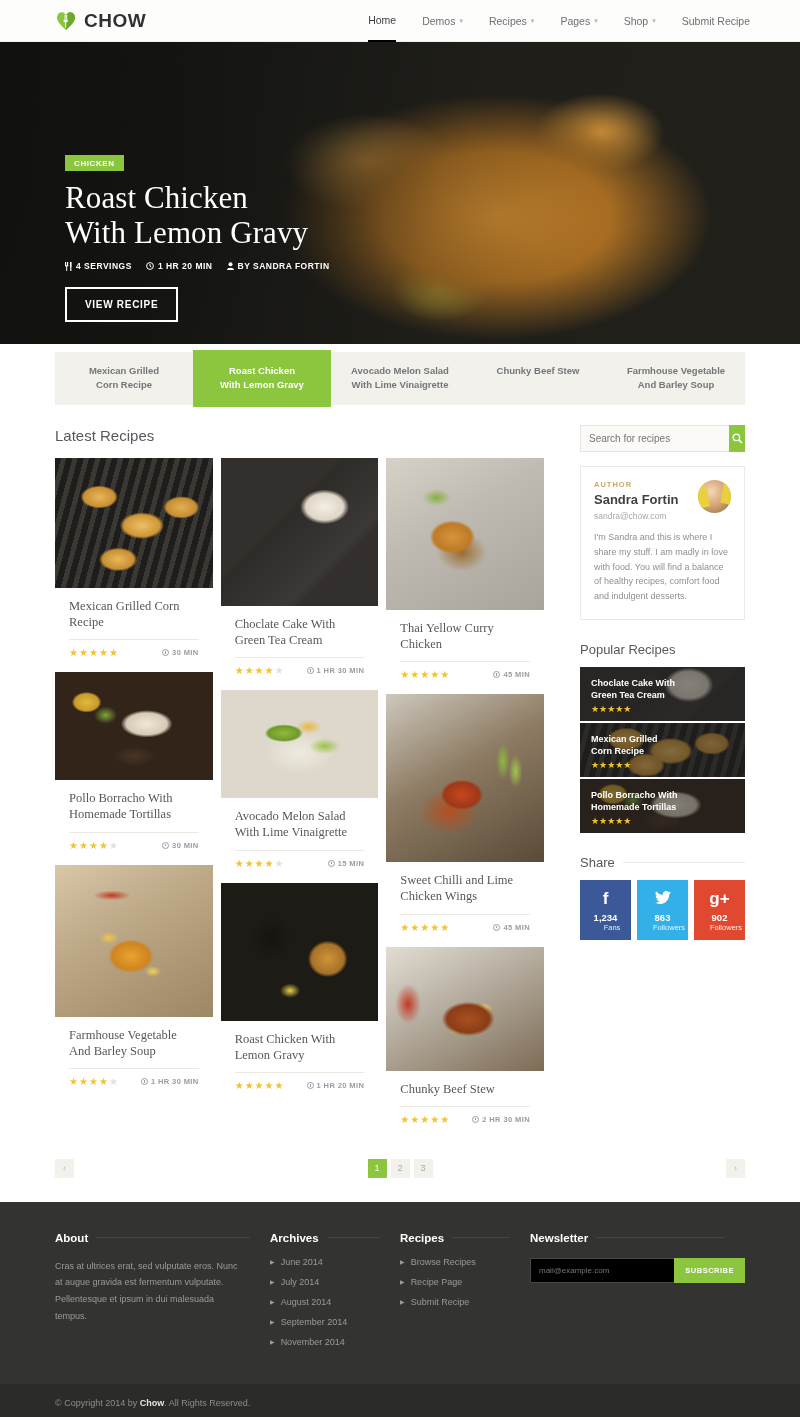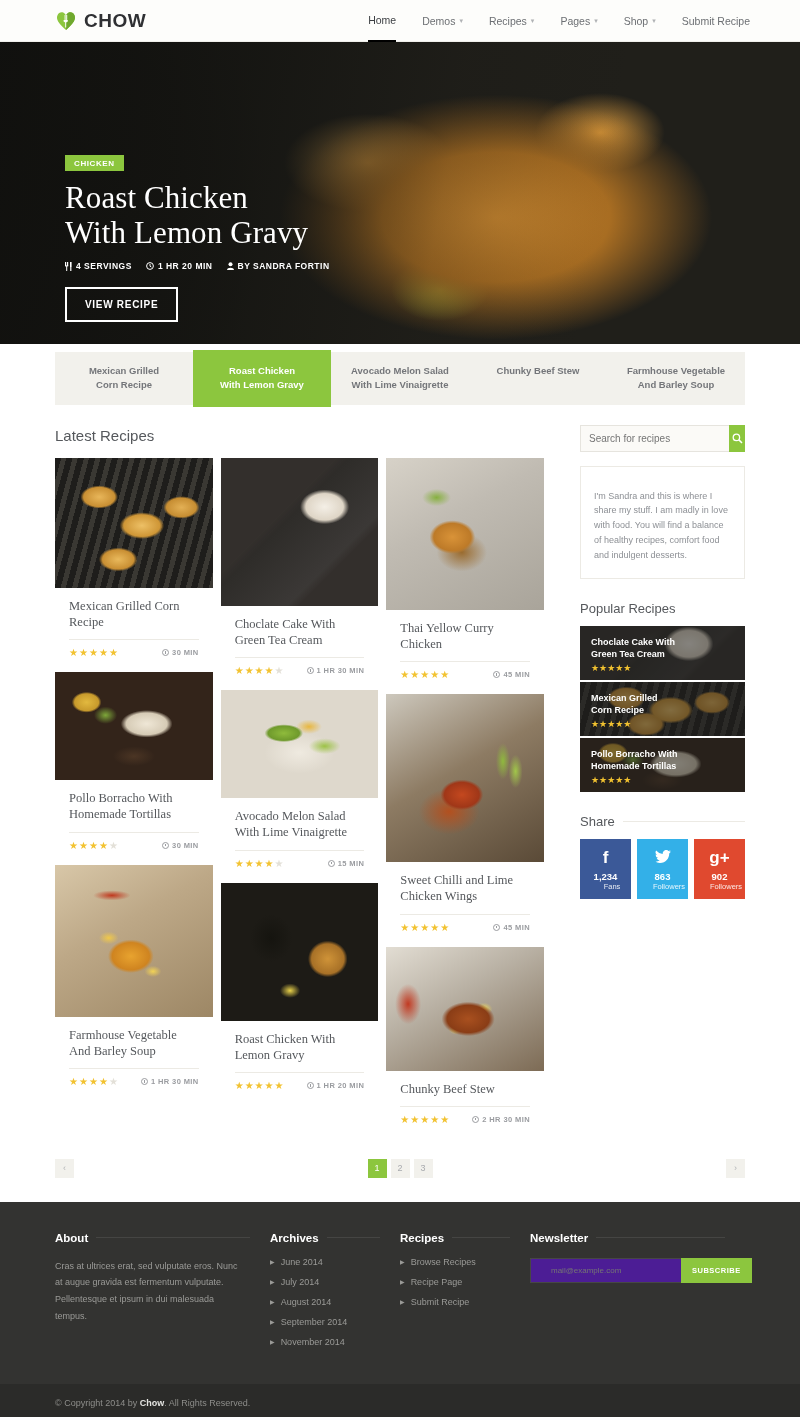--- a/index.html
+++ b/index.html
@@ -180,22 +180,22 @@
   .foot-h {
     font-size: 11.5px; font-weight: bold; color: #fff; margin-bottom: 14px;
     display: flex; align-items: center; gap: 8px; padding-right: 20px;
   }
   .foot-h:after { content: ""; flex: 1; height: 1px; background: #454543; }
   .foot-p { font-size: 9px; line-height: 1.85; color: #9a9a97; padding-right: 26px; }
   .foot-li { font-size: 9px; color: #9a9a97; line-height: 1; margin-bottom: 11px; display: flex; align-items: center; gap: 6px; cursor: pointer; }
   .bullet { font-size: 6px; color: #9a9a97; }
   .news-row { display: flex; margin-top: 12px; height: 25px; }
   .news-row input {
-    flex: 1; background: #4c1d95; border: 1px solid #474745; border-right: none;
-    font-size: 8px; color: #86868a; padding: 0 20px; outline: none;
+    flex: 1; background: #000000; border: 1px solid #474745; border-right: none;
+    font-size: 8px; color: #86868a; padding: 0 8px; outline: none;
     font-family: "Liberation Sans", sans-serif;
   }
   .news-btn {
     background: #8cc63e; color: #fff; border: none; font-size: 7.5px; font-weight: bold;
     letter-spacing: .5px; padding: 0 11px; cursor: pointer;
   }
   .copybar { background: #2b2b29; padding: 14px 0; }
   .copy { width: 690px; margin: 0 auto; font-size: 9px; color: #8d8d8a; }
   .copy b { color: #e4e4e1; }
 </style>
@@ -425,20 +425,28 @@
         <input placeholder="Search for recipes" style="">
         <button class="searchbtn">
           <svg width="11" height="11" viewBox="0 0 11 11">
               <circle cx="4.4" cy="4.4" r="3.2" fill="none" stroke="#fff" stroke-width="1.3"></circle>
               <path d="M6.9 6.9 L10 10" stroke="#fff" stroke-width="1.5"></path>
             </svg>
         </button>
       </div>
 
       <div class="authorbox">
+        <div class="author-top">
+          <div>
+            <div class="author-label">AUTHOR</div>
+            <div class="author-name">Sandra Fortin</div>
+            <div class="author-mail">sandra@chow.com</div>
+          </div>
+          <div class="avatar"></div>
+        </div>
         <div class="author-bio">I'm Sandra and this is where I share my stuff. I am madly in love with food. You will find a balance of healthy recipes, comfort food and indulgent desserts.</div>
       </div>
 
       <h3 class="side-h">Popular Recipes</h3>
       <div class="poplist" id="popular-list">
           <div class="popitem" style="background: radial-gradient(34px 24px at 66% 33%, rgb(244, 239, 230) 0%, rgb(222, 213, 198) 55%, rgba(0, 0, 0, 0) 72%), linear-gradient(135deg, rgba(0, 0, 0, 0) 38%, rgb(46, 44, 41) 42%, rgb(59, 56, 54) 70%, rgba(0, 0, 0, 0) 74%), radial-gradient(50px 40px at 50% 60%, rgb(74, 71, 68) 0%, rgb(51, 47, 44) 70%), linear-gradient(160deg, rgb(109, 106, 99) 0%, rgb(72, 68, 64) 45%, rgb(43, 41, 38) 100%);">
             <div class="tint"></div>
             <div class="pop-body">
               <div class="pop-title">Choclate Cake With<br>Green Tea Cream</div>
               <div class="pop-stars">★★★★★</div>

